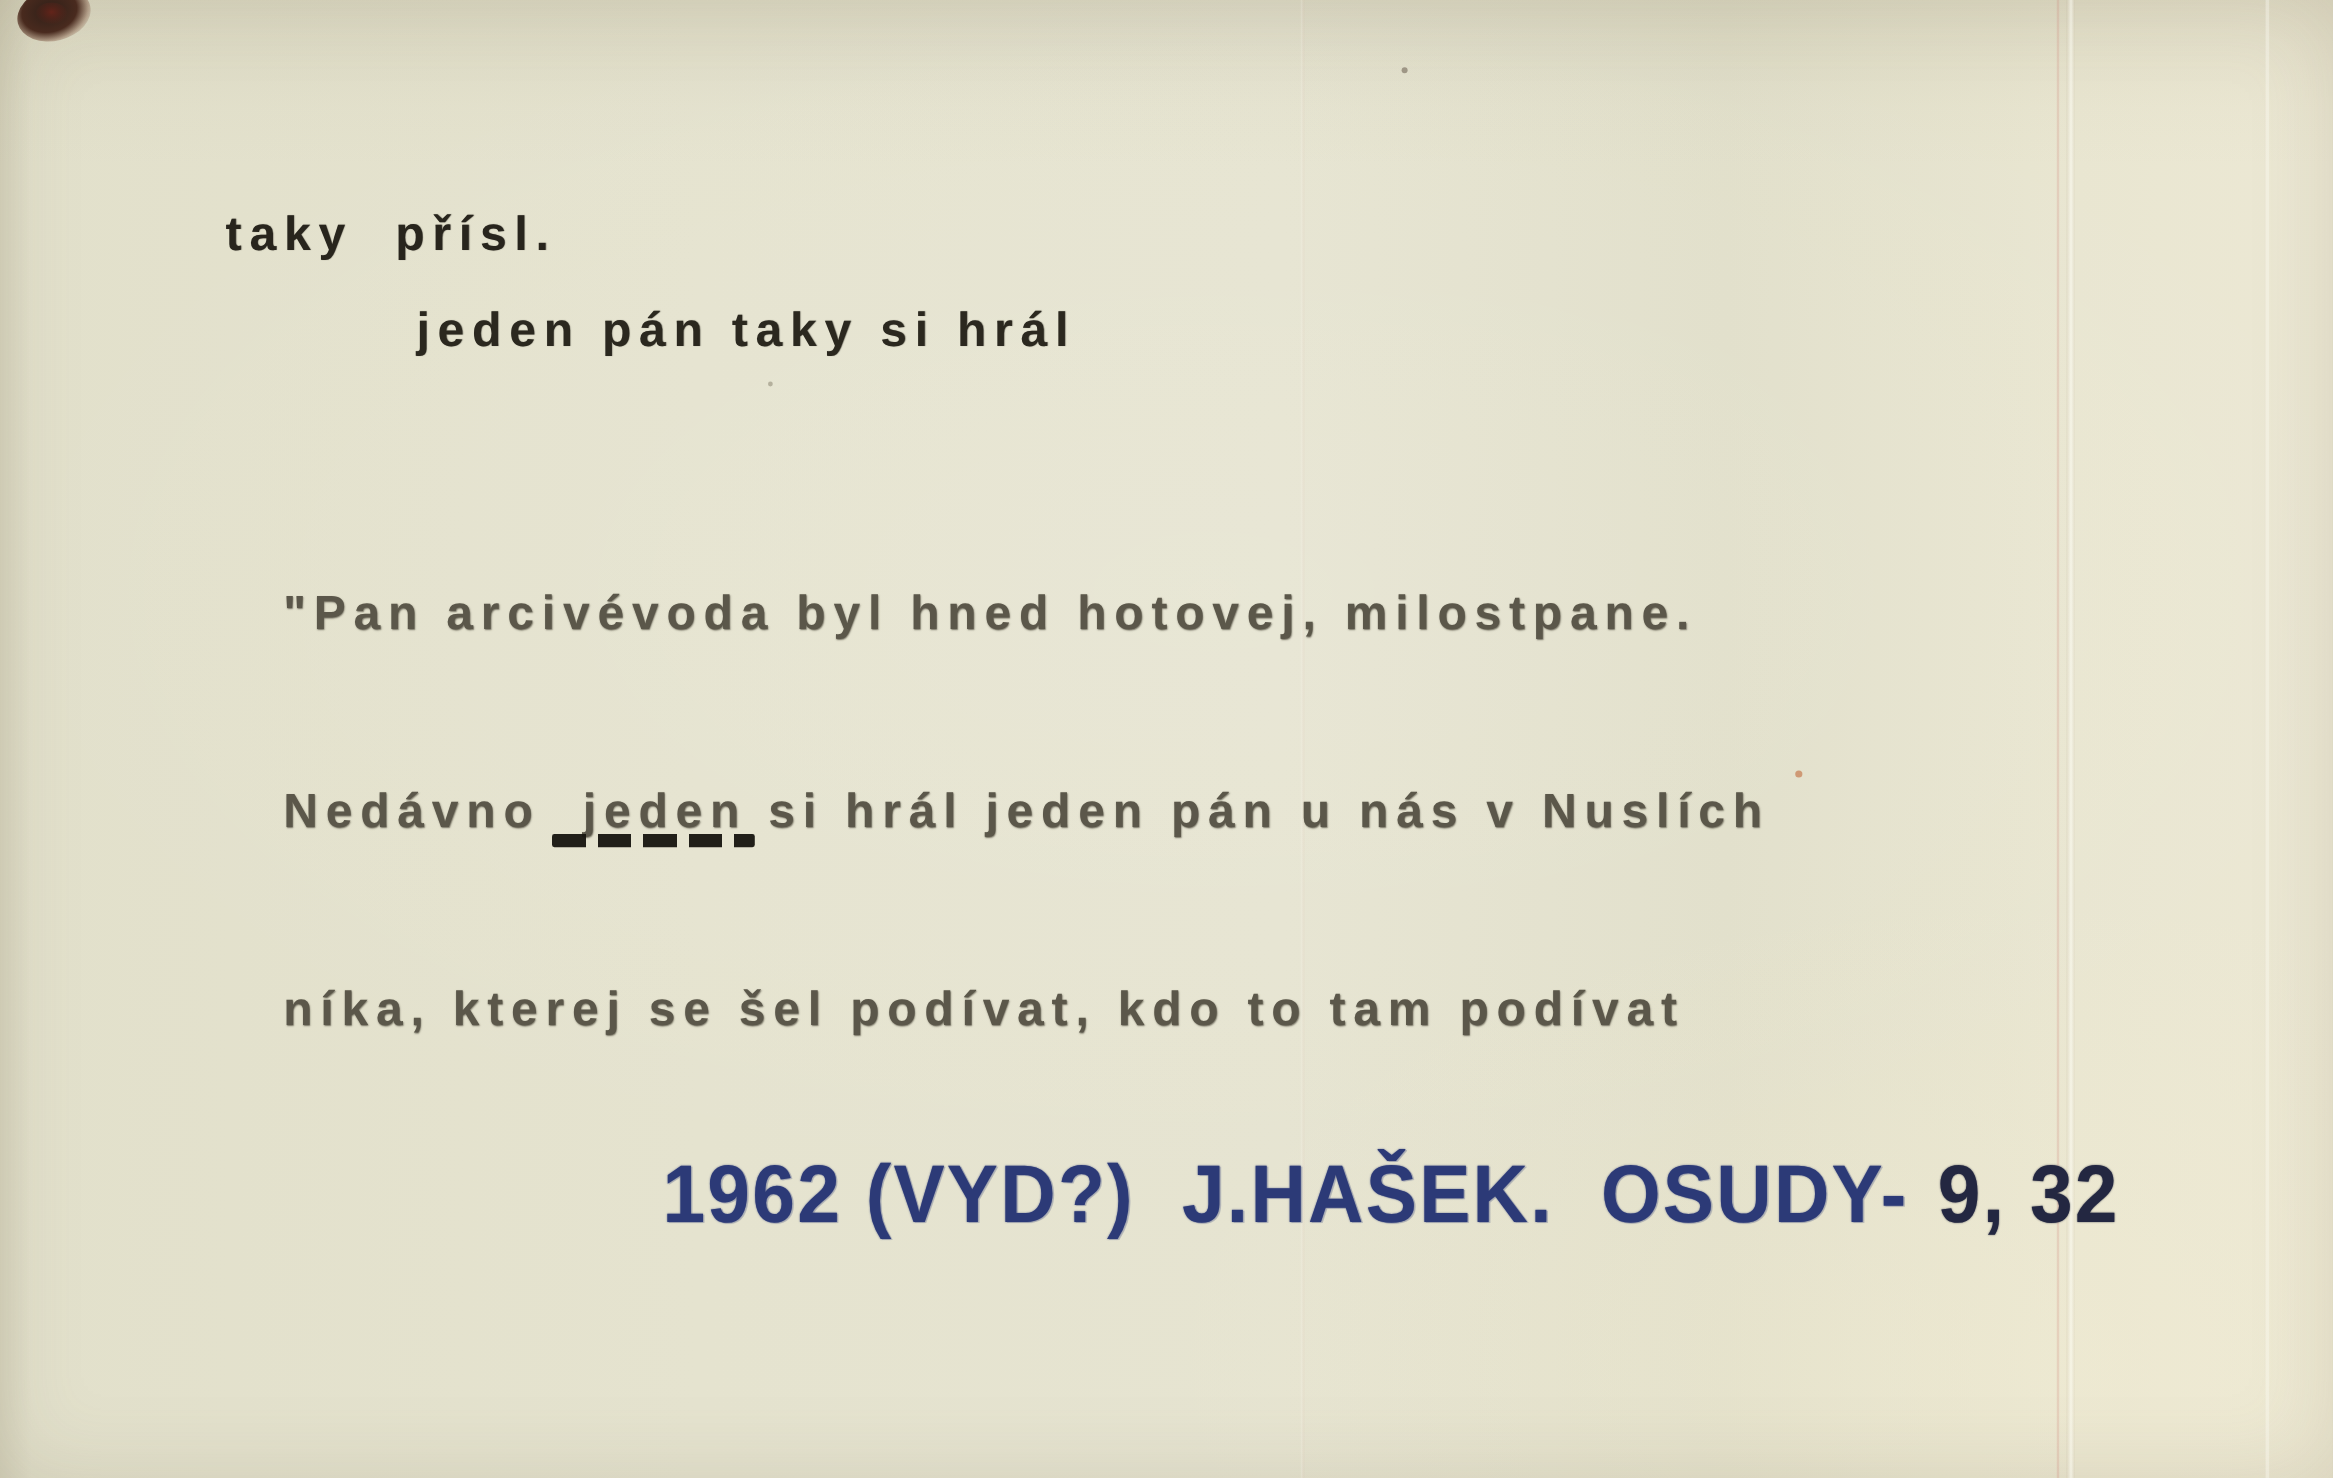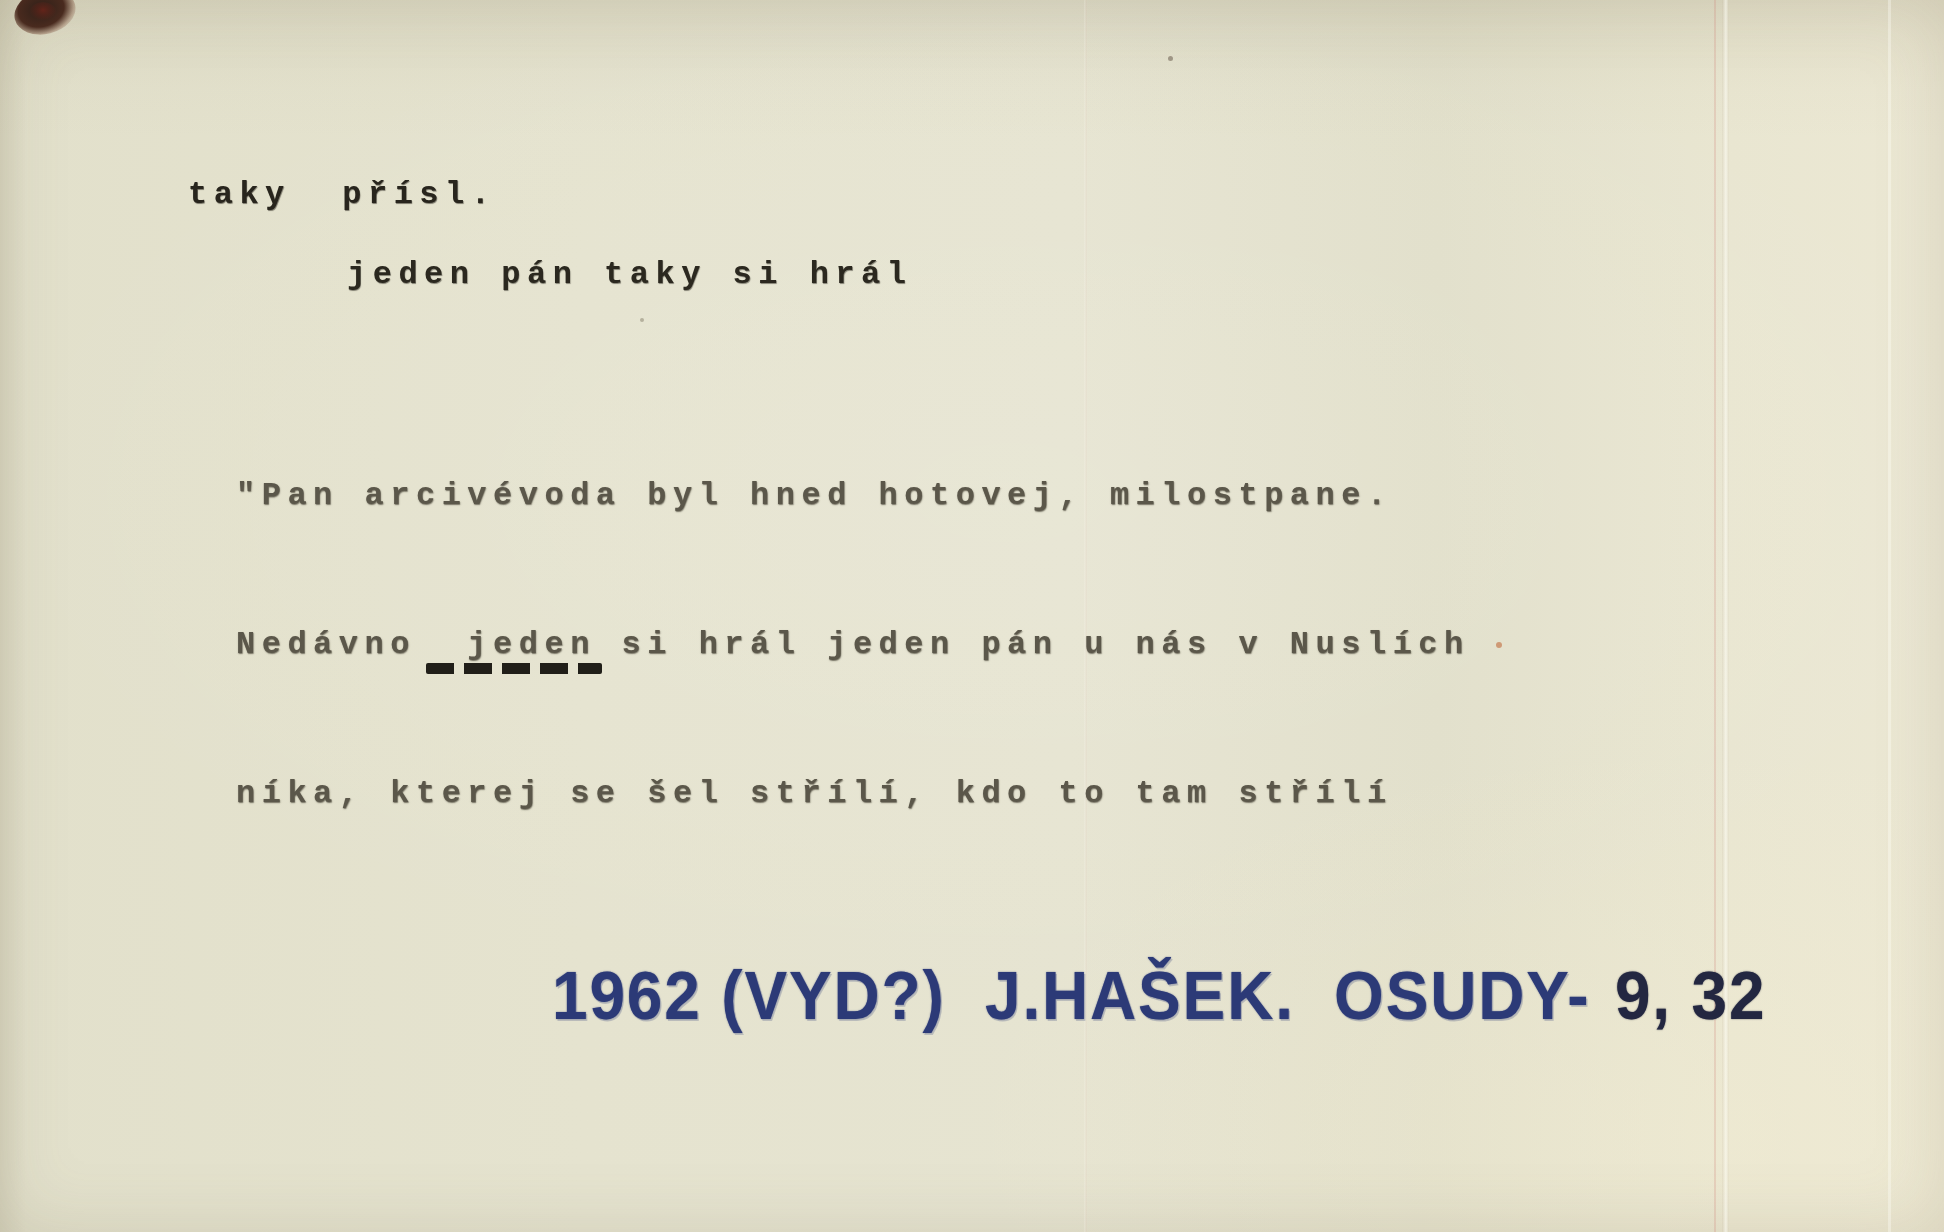--- a/index.html
+++ b/index.html
@@ -52,23 +52,23 @@
     position: absolute; left: 30px; top: 2px; width: 26px; height: 18px;
     border-radius: 50%;
     background: radial-gradient(ellipse at 50% 45%, #63241a 0%, rgba(99,36,26,0) 75%);
   }
   .speck-1 { position: absolute; left: 1168px; top: 56px;  width: 5px; height: 5px; border-radius: 50%; background: rgba(80,65,50,0.45); }
   .speck-2 { position: absolute; left: 1496px; top: 642px; width: 6px; height: 6px; border-radius: 50%; background: rgba(190,95,45,0.55); }
   .speck-3 { position: absolute; left: 640px;  top: 318px; width: 4px; height: 4px; border-radius: 50%; background: rgba(90,80,60,0.35); }
 
   
   .tw {
-    font-family: Liberation Mono, monospace;
+    font-family: Liberation Sans, sans-serif;
     font-weight: 700;
-    font-size: 32px;
+    font-size: 40px;
     letter-spacing: 6.5px;
     white-space: pre-wrap;
   }
   .heading-line-1 {
     position: absolute; left: 188px; top: 172px; line-height: 46px;
     color: #28251d;
     text-shadow: 0.6px 0.6px 0.8px rgba(40,37,29,0.55);
   }
   .heading-line-2 {
     position: absolute; left: 347px; top: 252px; line-height: 46px;
@@ -129,19 +129,19 @@
   <div class="speck-1"></div>
   <div class="speck-2"></div>
   <div class="speck-3"></div>
 
   <div class="tw heading-line-1">taky  přísl.</div>
   <div class="tw heading-line-2">jeden pán taky si hrál</div>
 
   <div class="tw quote-block">
     <div class="quote-line">"Pan arcivévoda byl hned hotovej, milostpane.</div>
     <div class="quote-line"><span>Nedávno</span><span class="underlined">  jeden</span><span> si hrál jeden pán u nás v Nuslích</span></div>
-    <div class="quote-line">níka, kterej se šel střílí, kdo to tam střílí</div>
+    <div class="quote-line">níka, kterej se šel podívat, kdo to tam podívat</div>
     
   </div>
 
   <div class="stamp"><span class="stamp-main">1962 (VYD?)  J.HAŠEK.  OSUDY-</span><span class="stamp-pages">9, 32</span></div>
 
 </div>
 
 </body></html>

